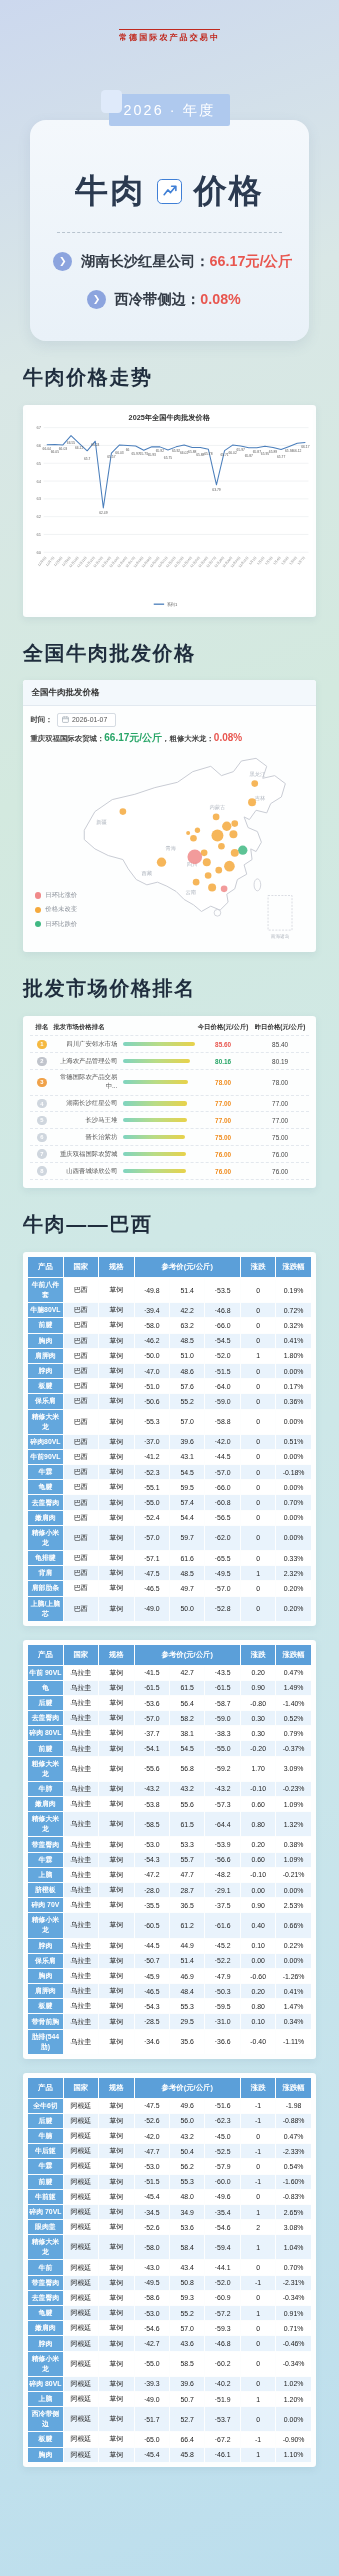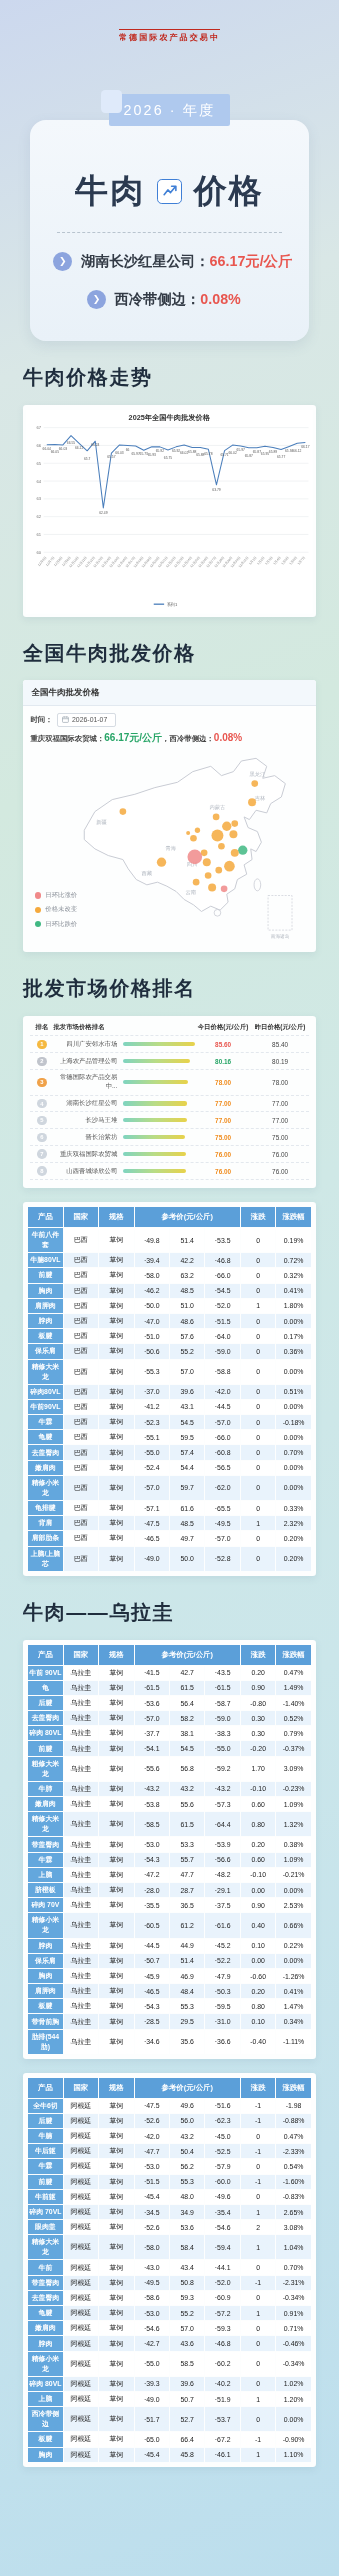--- a/index.html
+++ b/index.html
@@ -205,21 +205,21 @@
       <span class="date-box">
         <svg width="6.9" height="6.9" viewBox="0 0 14 14">
             <rect x="1" y="2" width="12" height="11" rx="1.5" fill="none" stroke="#9aa4af" stroke-width="1.4"></rect>
             <line x1="1" y1="5.5" x2="13" y2="5.5" stroke="#9aa4af" stroke-width="1.4"></line>
             <line x1="4.5" y1="0.8" x2="4.5" y2="3.4" stroke="#9aa4af" stroke-width="1.4"></line>
             <line x1="9.5" y1="0.8" x2="9.5" y2="3.4" stroke="#9aa4af" stroke-width="1.4"></line>
           </svg>
         <span>2026-01-07</span>
       </span>
       <span class="map-stat">
-        <span>重庆双福国际农贸城：</span><span class="g">66.17元/公斤</span><span>，西冷带侧边：</span><span class="r">0.08%</span>
+        <span>重庆双福国际农贸城：</span><span class="g">66.17元/公斤</span><span>，粗修大米龙：</span><span class="r">0.08%</span>
       </span>
     </div>
     <div class="map-box">
       <div id="china-map-svg"><svg viewBox="0 0 440 300" width="100%">
             <path d="M92,128 L108,100 L134,82 L168,74 L198,64 L232,56 L255,40 L282,32 L298,46 L316,40 L328,24 L350,20 L366,32 L360,50 L378,46 L394,58 L388,78 L372,88 L366,102 L350,98 L340,112 L332,108 L338,124 L352,130 L358,146 L350,160 L342,156 L344,172 L332,180 L336,194 L322,202 L318,216 L306,224 L308,236 L296,248 L282,242 L268,250 L256,240 L242,232 L230,220 L216,212 L202,206 L186,210 L170,202 L158,186 L150,172 L128,166 L108,156 L92,142 Z" fill="#ffffff" stroke="#c9ccd4" stroke-width="1.5"></path>
             <ellipse cx="352" cy="210" rx="5" ry="9" fill="none" stroke="#c9ccd4" stroke-width="1.2"></ellipse>
             <circle cx="292" cy="252" r="5" fill="none" stroke="#c9ccd4" stroke-width="1.2"></circle>
             <text x="118" y="118" font-size="8" fill="#b3b9c2" text-anchor="middle">新疆</text>
             <text x="186" y="196" font-size="8" fill="#b3b9c2" text-anchor="middle">西藏</text>
             <text x="222" y="158" font-size="8" fill="#b3b9c2" text-anchor="middle">青海</text>
@@ -371,20 +371,21 @@
               <div class="bar-track" style="width: 88%;"></div>
             </div>
             <div class="rh-today rank-today" style="color: rgb(240, 140, 30);">76.00</div>
             <div class="rh-yest rank-yest">76.00</div>
           </div>
         </div>
     </div>
   </div>
 
   <div id="price-tables">
+      <div class="sec-heading">牛肉——巴西</div>
       <div class="card tbl-card">
         <table class="ptable">
           <tbody>
             <tr>
               <th colspan="1">产品</th>
               <th colspan="1">国家</th>
               <th colspan="1">规格</th>
               <th colspan="3">参考价(元/公斤)</th>
               <th colspan="1">涨跌</th>
               <th colspan="1">涨跌幅</th>
@@ -581,281 +582,280 @@
             </tr>
             <tr class="even">
               <td class="prod" style="width: 17%;">上脑/上脑芯</td>
               <td class="c" style="width: 13.5%;">巴西</td>
               <td class="c" style="width: 11.5%;">草饲</td>
               <td class="c" style="width: 10.5%;">·49.0</td>
               <td class="c" style="width: 10.5%;">50.0</td>
               <td class="c" style="width: 10.5%;">·52.8</td>
               <td class="c" style="width: 10.5%;">0</td>
               <td class="c" style="width: 16%;">0.20%</td>
-            </tr>
-          </tbody>
-        </table>
-      </div>
-      <div class="sec-heading">牛肉——乌拉圭</div>
-      <div class="card tbl-card">
-        <table class="ptable">
-          <tbody>
-            <tr>
-              <th colspan="1">产品</th>
-              <th colspan="1">国家</th>
-              <th colspan="1">规格</th>
-              <th colspan="3">参考价(元/公斤)</th>
-              <th colspan="1">涨跌</th>
-              <th colspan="1">涨跌幅</th>
-            </tr>
-            <tr class="odd">
-              <td class="prod" style="width: 17%;">牛前 90VL</td>
-              <td class="c" style="width: 13.5%;">乌拉圭</td>
-              <td class="c" style="width: 11.5%;">草饲</td>
-              <td class="c" style="width: 10.5%;">·41.5</td>
-              <td class="c" style="width: 10.5%;">42.7</td>
-              <td class="c" style="width: 10.5%;">·43.5</td>
-              <td class="c" style="width: 10.5%;">0.20</td>
-              <td class="c" style="width: 16%;">0.47%</td>
-            </tr>
-            <tr class="even">
-              <td class="prod" style="width: 17%;">龟</td>
-              <td class="c" style="width: 13.5%;">乌拉圭</td>
-              <td class="c" style="width: 11.5%;">草饲</td>
-              <td class="c" style="width: 10.5%;">·61.5</td>
-              <td class="c" style="width: 10.5%;">61.5</td>
-              <td class="c" style="width: 10.5%;">·61.5</td>
-              <td class="c" style="width: 10.5%;">0.90</td>
-              <td class="c" style="width: 16%;">1.49%</td>
-            </tr>
-            <tr class="odd">
-              <td class="prod" style="width: 17%;">后腱</td>
-              <td class="c" style="width: 13.5%;">乌拉圭</td>
-              <td class="c" style="width: 11.5%;">草饲</td>
-              <td class="c" style="width: 10.5%;">·53.6</td>
-              <td class="c" style="width: 10.5%;">56.4</td>
-              <td class="c" style="width: 10.5%;">·58.7</td>
-              <td class="c" style="width: 10.5%;">-0.80</td>
-              <td class="c" style="width: 16%;">-1.40%</td>
-            </tr>
-            <tr class="even">
-              <td class="prod" style="width: 17%;">去盖臀肉</td>
-              <td class="c" style="width: 13.5%;">乌拉圭</td>
-              <td class="c" style="width: 11.5%;">草饲</td>
-              <td class="c" style="width: 10.5%;">·57.0</td>
-              <td class="c" style="width: 10.5%;">58.2</td>
-              <td class="c" style="width: 10.5%;">·59.0</td>
-              <td class="c" style="width: 10.5%;">0.30</td>
-              <td class="c" style="width: 16%;">0.52%</td>
-            </tr>
-            <tr class="odd">
-              <td class="prod" style="width: 17%;">碎肉 80VL</td>
-              <td class="c" style="width: 13.5%;">乌拉圭</td>
-              <td class="c" style="width: 11.5%;">草饲</td>
-              <td class="c" style="width: 10.5%;">·37.7</td>
-              <td class="c" style="width: 10.5%;">38.1</td>
-              <td class="c" style="width: 10.5%;">·38.3</td>
-              <td class="c" style="width: 10.5%;">0.30</td>
-              <td class="c" style="width: 16%;">0.79%</td>
-            </tr>
-            <tr class="even">
-              <td class="prod" style="width: 17%;">前腱</td>
-              <td class="c" style="width: 13.5%;">乌拉圭</td>
-              <td class="c" style="width: 11.5%;">草饲</td>
-              <td class="c" style="width: 10.5%;">·54.1</td>
-              <td class="c" style="width: 10.5%;">54.5</td>
-              <td class="c" style="width: 10.5%;">·55.0</td>
-              <td class="c" style="width: 10.5%;">-0.20</td>
-              <td class="c" style="width: 16%;">-0.37%</td>
-            </tr>
-            <tr class="odd">
-              <td class="prod" style="width: 17%;">粗修大米龙</td>
-              <td class="c" style="width: 13.5%;">乌拉圭</td>
-              <td class="c" style="width: 11.5%;">草饲</td>
-              <td class="c" style="width: 10.5%;">·55.6</td>
-              <td class="c" style="width: 10.5%;">56.8</td>
-              <td class="c" style="width: 10.5%;">·59.2</td>
-              <td class="c" style="width: 10.5%;">1.70</td>
-              <td class="c" style="width: 16%;">3.09%</td>
-            </tr>
-            <tr class="even">
-              <td class="prod" style="width: 17%;">牛肺</td>
-              <td class="c" style="width: 13.5%;">乌拉圭</td>
-              <td class="c" style="width: 11.5%;">草饲</td>
-              <td class="c" style="width: 10.5%;">·43.2</td>
-              <td class="c" style="width: 10.5%;">43.2</td>
-              <td class="c" style="width: 10.5%;">·43.2</td>
-              <td class="c" style="width: 10.5%;">-0.10</td>
-              <td class="c" style="width: 16%;">-0.23%</td>
-            </tr>
-            <tr class="odd">
-              <td class="prod" style="width: 17%;">嫩肩肉</td>
-              <td class="c" style="width: 13.5%;">乌拉圭</td>
-              <td class="c" style="width: 11.5%;">草饲</td>
-              <td class="c" style="width: 10.5%;">·53.8</td>
-              <td class="c" style="width: 10.5%;">55.6</td>
-              <td class="c" style="width: 10.5%;">·57.3</td>
-              <td class="c" style="width: 10.5%;">0.60</td>
-              <td class="c" style="width: 16%;">1.09%</td>
-            </tr>
-            <tr class="even">
-              <td class="prod" style="width: 17%;">精修大米龙</td>
-              <td class="c" style="width: 13.5%;">乌拉圭</td>
-              <td class="c" style="width: 11.5%;">草饲</td>
-              <td class="c" style="width: 10.5%;">·58.5</td>
-              <td class="c" style="width: 10.5%;">61.5</td>
-              <td class="c" style="width: 10.5%;">·64.4</td>
-              <td class="c" style="width: 10.5%;">0.80</td>
-              <td class="c" style="width: 16%;">1.32%</td>
-            </tr>
-            <tr class="odd">
-              <td class="prod" style="width: 17%;">带盖臀肉</td>
-              <td class="c" style="width: 13.5%;">乌拉圭</td>
-              <td class="c" style="width: 11.5%;">草饲</td>
-              <td class="c" style="width: 10.5%;">·53.0</td>
-              <td class="c" style="width: 10.5%;">53.3</td>
-              <td class="c" style="width: 10.5%;">·53.9</td>
-              <td class="c" style="width: 10.5%;">0.20</td>
-              <td class="c" style="width: 16%;">0.38%</td>
-            </tr>
-            <tr class="even">
-              <td class="prod" style="width: 17%;">牛霖</td>
-              <td class="c" style="width: 13.5%;">乌拉圭</td>
-              <td class="c" style="width: 11.5%;">草饲</td>
-              <td class="c" style="width: 10.5%;">·54.3</td>
-              <td class="c" style="width: 10.5%;">55.7</td>
-              <td class="c" style="width: 10.5%;">·56.6</td>
-              <td class="c" style="width: 10.5%;">0.60</td>
-              <td class="c" style="width: 16%;">1.09%</td>
-            </tr>
-            <tr class="odd">
-              <td class="prod" style="width: 17%;">上脑</td>
-              <td class="c" style="width: 13.5%;">乌拉圭</td>
-              <td class="c" style="width: 11.5%;">草饲</td>
-              <td class="c" style="width: 10.5%;">·47.2</td>
-              <td class="c" style="width: 10.5%;">47.7</td>
-              <td class="c" style="width: 10.5%;">·48.2</td>
-              <td class="c" style="width: 10.5%;">-0.10</td>
-              <td class="c" style="width: 16%;">-0.21%</td>
-            </tr>
-            <tr class="even">
-              <td class="prod" style="width: 17%;">脐橙板</td>
-              <td class="c" style="width: 13.5%;">乌拉圭</td>
-              <td class="c" style="width: 11.5%;">草饲</td>
-              <td class="c" style="width: 10.5%;">·28.0</td>
-              <td class="c" style="width: 10.5%;">28.7</td>
-              <td class="c" style="width: 10.5%;">·29.1</td>
-              <td class="c" style="width: 10.5%;">0.00</td>
-              <td class="c" style="width: 16%;">0.00%</td>
-            </tr>
-            <tr class="odd">
-              <td class="prod" style="width: 17%;">碎肉 70V</td>
-              <td class="c" style="width: 13.5%;">乌拉圭</td>
-              <td class="c" style="width: 11.5%;">草饲</td>
-              <td class="c" style="width: 10.5%;">·35.5</td>
-              <td class="c" style="width: 10.5%;">36.5</td>
-              <td class="c" style="width: 10.5%;">·37.5</td>
-              <td class="c" style="width: 10.5%;">0.90</td>
-              <td class="c" style="width: 16%;">2.53%</td>
-            </tr>
-            <tr class="even">
-              <td class="prod" style="width: 17%;">精修小米龙</td>
-              <td class="c" style="width: 13.5%;">乌拉圭</td>
-              <td class="c" style="width: 11.5%;">草饲</td>
-              <td class="c" style="width: 10.5%;">·60.5</td>
-              <td class="c" style="width: 10.5%;">61.2</td>
-              <td class="c" style="width: 10.5%;">·61.6</td>
-              <td class="c" style="width: 10.5%;">0.40</td>
-              <td class="c" style="width: 16%;">0.66%</td>
-            </tr>
-            <tr class="odd">
-              <td class="prod" style="width: 17%;">脖肉</td>
-              <td class="c" style="width: 13.5%;">乌拉圭</td>
-              <td class="c" style="width: 11.5%;">草饲</td>
-              <td class="c" style="width: 10.5%;">·44.5</td>
-              <td class="c" style="width: 10.5%;">44.9</td>
-              <td class="c" style="width: 10.5%;">·45.2</td>
-              <td class="c" style="width: 10.5%;">0.10</td>
-              <td class="c" style="width: 16%;">0.22%</td>
-            </tr>
-            <tr class="even">
-              <td class="prod" style="width: 17%;">保乐肩</td>
-              <td class="c" style="width: 13.5%;">乌拉圭</td>
-              <td class="c" style="width: 11.5%;">草饲</td>
-              <td class="c" style="width: 10.5%;">·50.7</td>
-              <td class="c" style="width: 10.5%;">51.4</td>
-              <td class="c" style="width: 10.5%;">·52.2</td>
-              <td class="c" style="width: 10.5%;">0.00</td>
-              <td class="c" style="width: 16%;">0.00%</td>
-            </tr>
-            <tr class="odd">
-              <td class="prod" style="width: 17%;">胸肉</td>
-              <td class="c" style="width: 13.5%;">乌拉圭</td>
-              <td class="c" style="width: 11.5%;">草饲</td>
-              <td class="c" style="width: 10.5%;">·45.9</td>
-              <td class="c" style="width: 10.5%;">46.9</td>
-              <td class="c" style="width: 10.5%;">·47.9</td>
-              <td class="c" style="width: 10.5%;">-0.60</td>
-              <td class="c" style="width: 16%;">-1.26%</td>
-            </tr>
-            <tr class="even">
-              <td class="prod" style="width: 17%;">肩胛肉</td>
-              <td class="c" style="width: 13.5%;">乌拉圭</td>
-              <td class="c" style="width: 11.5%;">草饲</td>
-              <td class="c" style="width: 10.5%;">·46.5</td>
-              <td class="c" style="width: 10.5%;">48.4</td>
-              <td class="c" style="width: 10.5%;">·50.3</td>
-              <td class="c" style="width: 10.5%;">0.20</td>
-              <td class="c" style="width: 16%;">0.41%</td>
-            </tr>
-            <tr class="odd">
-              <td class="prod" style="width: 17%;">板腱</td>
-              <td class="c" style="width: 13.5%;">乌拉圭</td>
-              <td class="c" style="width: 11.5%;">草饲</td>
-              <td class="c" style="width: 10.5%;">·54.3</td>
-              <td class="c" style="width: 10.5%;">55.3</td>
-              <td class="c" style="width: 10.5%;">·59.5</td>
-              <td class="c" style="width: 10.5%;">0.80</td>
-              <td class="c" style="width: 16%;">1.47%</td>
-            </tr>
-            <tr class="even">
-              <td class="prod" style="width: 17%;">带骨前胸</td>
-              <td class="c" style="width: 13.5%;">乌拉圭</td>
-              <td class="c" style="width: 11.5%;">草饲</td>
-              <td class="c" style="width: 10.5%;">·28.5</td>
-              <td class="c" style="width: 10.5%;">29.5</td>
-              <td class="c" style="width: 10.5%;">·31.0</td>
-              <td class="c" style="width: 10.5%;">0.10</td>
-              <td class="c" style="width: 16%;">0.34%</td>
-            </tr>
-            <tr class="odd">
-              <td class="prod" style="width: 17%;">肋排(544肋)</td>
-              <td class="c" style="width: 13.5%;">乌拉圭</td>
-              <td class="c" style="width: 11.5%;">草饲</td>
-              <td class="c" style="width: 10.5%;">·34.6</td>
-              <td class="c" style="width: 10.5%;">35.6</td>
-              <td class="c" style="width: 10.5%;">·36.6</td>
-              <td class="c" style="width: 10.5%;">-0.40</td>
-              <td class="c" style="width: 16%;">-1.11%</td>
             </tr>
           </tbody>
         </table>
       </div>
       <div class="card tbl-card">
         <table class="ptable">
           <tbody>
             <tr>
               <th colspan="1">产品</th>
               <th colspan="1">国家</th>
               <th colspan="1">规格</th>
               <th colspan="3">参考价(元/公斤)</th>
               <th colspan="1">涨跌</th>
               <th colspan="1">涨跌幅</th>
             </tr>
             <tr class="odd">
+              <td class="prod" style="width: 17%;">牛前 90VL</td>
+              <td class="c" style="width: 13.5%;">乌拉圭</td>
+              <td class="c" style="width: 11.5%;">草饲</td>
+              <td class="c" style="width: 10.5%;">·41.5</td>
+              <td class="c" style="width: 10.5%;">42.7</td>
+              <td class="c" style="width: 10.5%;">·43.5</td>
+              <td class="c" style="width: 10.5%;">0.20</td>
+              <td class="c" style="width: 16%;">0.47%</td>
+            </tr>
+            <tr class="even">
+              <td class="prod" style="width: 17%;">龟</td>
+              <td class="c" style="width: 13.5%;">乌拉圭</td>
+              <td class="c" style="width: 11.5%;">草饲</td>
+              <td class="c" style="width: 10.5%;">·61.5</td>
+              <td class="c" style="width: 10.5%;">61.5</td>
+              <td class="c" style="width: 10.5%;">·61.5</td>
+              <td class="c" style="width: 10.5%;">0.90</td>
+              <td class="c" style="width: 16%;">1.49%</td>
+            </tr>
+            <tr class="odd">
+              <td class="prod" style="width: 17%;">后腱</td>
+              <td class="c" style="width: 13.5%;">乌拉圭</td>
+              <td class="c" style="width: 11.5%;">草饲</td>
+              <td class="c" style="width: 10.5%;">·53.6</td>
+              <td class="c" style="width: 10.5%;">56.4</td>
+              <td class="c" style="width: 10.5%;">·58.7</td>
+              <td class="c" style="width: 10.5%;">-0.80</td>
+              <td class="c" style="width: 16%;">-1.40%</td>
+            </tr>
+            <tr class="even">
+              <td class="prod" style="width: 17%;">去盖臀肉</td>
+              <td class="c" style="width: 13.5%;">乌拉圭</td>
+              <td class="c" style="width: 11.5%;">草饲</td>
+              <td class="c" style="width: 10.5%;">·57.0</td>
+              <td class="c" style="width: 10.5%;">58.2</td>
+              <td class="c" style="width: 10.5%;">·59.0</td>
+              <td class="c" style="width: 10.5%;">0.30</td>
+              <td class="c" style="width: 16%;">0.52%</td>
+            </tr>
+            <tr class="odd">
+              <td class="prod" style="width: 17%;">碎肉 80VL</td>
+              <td class="c" style="width: 13.5%;">乌拉圭</td>
+              <td class="c" style="width: 11.5%;">草饲</td>
+              <td class="c" style="width: 10.5%;">·37.7</td>
+              <td class="c" style="width: 10.5%;">38.1</td>
+              <td class="c" style="width: 10.5%;">·38.3</td>
+              <td class="c" style="width: 10.5%;">0.30</td>
+              <td class="c" style="width: 16%;">0.79%</td>
+            </tr>
+            <tr class="even">
+              <td class="prod" style="width: 17%;">前腱</td>
+              <td class="c" style="width: 13.5%;">乌拉圭</td>
+              <td class="c" style="width: 11.5%;">草饲</td>
+              <td class="c" style="width: 10.5%;">·54.1</td>
+              <td class="c" style="width: 10.5%;">54.5</td>
+              <td class="c" style="width: 10.5%;">·55.0</td>
+              <td class="c" style="width: 10.5%;">-0.20</td>
+              <td class="c" style="width: 16%;">-0.37%</td>
+            </tr>
+            <tr class="odd">
+              <td class="prod" style="width: 17%;">粗修大米龙</td>
+              <td class="c" style="width: 13.5%;">乌拉圭</td>
+              <td class="c" style="width: 11.5%;">草饲</td>
+              <td class="c" style="width: 10.5%;">·55.6</td>
+              <td class="c" style="width: 10.5%;">56.8</td>
+              <td class="c" style="width: 10.5%;">·59.2</td>
+              <td class="c" style="width: 10.5%;">1.70</td>
+              <td class="c" style="width: 16%;">3.09%</td>
+            </tr>
+            <tr class="even">
+              <td class="prod" style="width: 17%;">牛肺</td>
+              <td class="c" style="width: 13.5%;">乌拉圭</td>
+              <td class="c" style="width: 11.5%;">草饲</td>
+              <td class="c" style="width: 10.5%;">·43.2</td>
+              <td class="c" style="width: 10.5%;">43.2</td>
+              <td class="c" style="width: 10.5%;">·43.2</td>
+              <td class="c" style="width: 10.5%;">-0.10</td>
+              <td class="c" style="width: 16%;">-0.23%</td>
+            </tr>
+            <tr class="odd">
+              <td class="prod" style="width: 17%;">嫩肩肉</td>
+              <td class="c" style="width: 13.5%;">乌拉圭</td>
+              <td class="c" style="width: 11.5%;">草饲</td>
+              <td class="c" style="width: 10.5%;">·53.8</td>
+              <td class="c" style="width: 10.5%;">55.6</td>
+              <td class="c" style="width: 10.5%;">·57.3</td>
+              <td class="c" style="width: 10.5%;">0.60</td>
+              <td class="c" style="width: 16%;">1.09%</td>
+            </tr>
+            <tr class="even">
+              <td class="prod" style="width: 17%;">精修大米龙</td>
+              <td class="c" style="width: 13.5%;">乌拉圭</td>
+              <td class="c" style="width: 11.5%;">草饲</td>
+              <td class="c" style="width: 10.5%;">·58.5</td>
+              <td class="c" style="width: 10.5%;">61.5</td>
+              <td class="c" style="width: 10.5%;">·64.4</td>
+              <td class="c" style="width: 10.5%;">0.80</td>
+              <td class="c" style="width: 16%;">1.32%</td>
+            </tr>
+            <tr class="odd">
+              <td class="prod" style="width: 17%;">带盖臀肉</td>
+              <td class="c" style="width: 13.5%;">乌拉圭</td>
+              <td class="c" style="width: 11.5%;">草饲</td>
+              <td class="c" style="width: 10.5%;">·53.0</td>
+              <td class="c" style="width: 10.5%;">53.3</td>
+              <td class="c" style="width: 10.5%;">·53.9</td>
+              <td class="c" style="width: 10.5%;">0.20</td>
+              <td class="c" style="width: 16%;">0.38%</td>
+            </tr>
+            <tr class="even">
+              <td class="prod" style="width: 17%;">牛霖</td>
+              <td class="c" style="width: 13.5%;">乌拉圭</td>
+              <td class="c" style="width: 11.5%;">草饲</td>
+              <td class="c" style="width: 10.5%;">·54.3</td>
+              <td class="c" style="width: 10.5%;">55.7</td>
+              <td class="c" style="width: 10.5%;">·56.6</td>
+              <td class="c" style="width: 10.5%;">0.60</td>
+              <td class="c" style="width: 16%;">1.09%</td>
+            </tr>
+            <tr class="odd">
+              <td class="prod" style="width: 17%;">上脑</td>
+              <td class="c" style="width: 13.5%;">乌拉圭</td>
+              <td class="c" style="width: 11.5%;">草饲</td>
+              <td class="c" style="width: 10.5%;">·47.2</td>
+              <td class="c" style="width: 10.5%;">47.7</td>
+              <td class="c" style="width: 10.5%;">·48.2</td>
+              <td class="c" style="width: 10.5%;">-0.10</td>
+              <td class="c" style="width: 16%;">-0.21%</td>
+            </tr>
+            <tr class="even">
+              <td class="prod" style="width: 17%;">脐橙板</td>
+              <td class="c" style="width: 13.5%;">乌拉圭</td>
+              <td class="c" style="width: 11.5%;">草饲</td>
+              <td class="c" style="width: 10.5%;">·28.0</td>
+              <td class="c" style="width: 10.5%;">28.7</td>
+              <td class="c" style="width: 10.5%;">·29.1</td>
+              <td class="c" style="width: 10.5%;">0.00</td>
+              <td class="c" style="width: 16%;">0.00%</td>
+            </tr>
+            <tr class="odd">
+              <td class="prod" style="width: 17%;">碎肉 70V</td>
+              <td class="c" style="width: 13.5%;">乌拉圭</td>
+              <td class="c" style="width: 11.5%;">草饲</td>
+              <td class="c" style="width: 10.5%;">·35.5</td>
+              <td class="c" style="width: 10.5%;">36.5</td>
+              <td class="c" style="width: 10.5%;">·37.5</td>
+              <td class="c" style="width: 10.5%;">0.90</td>
+              <td class="c" style="width: 16%;">2.53%</td>
+            </tr>
+            <tr class="even">
+              <td class="prod" style="width: 17%;">精修小米龙</td>
+              <td class="c" style="width: 13.5%;">乌拉圭</td>
+              <td class="c" style="width: 11.5%;">草饲</td>
+              <td class="c" style="width: 10.5%;">·60.5</td>
+              <td class="c" style="width: 10.5%;">61.2</td>
+              <td class="c" style="width: 10.5%;">·61.6</td>
+              <td class="c" style="width: 10.5%;">0.40</td>
+              <td class="c" style="width: 16%;">0.66%</td>
+            </tr>
+            <tr class="odd">
+              <td class="prod" style="width: 17%;">脖肉</td>
+              <td class="c" style="width: 13.5%;">乌拉圭</td>
+              <td class="c" style="width: 11.5%;">草饲</td>
+              <td class="c" style="width: 10.5%;">·44.5</td>
+              <td class="c" style="width: 10.5%;">44.9</td>
+              <td class="c" style="width: 10.5%;">·45.2</td>
+              <td class="c" style="width: 10.5%;">0.10</td>
+              <td class="c" style="width: 16%;">0.22%</td>
+            </tr>
+            <tr class="even">
+              <td class="prod" style="width: 17%;">保乐肩</td>
+              <td class="c" style="width: 13.5%;">乌拉圭</td>
+              <td class="c" style="width: 11.5%;">草饲</td>
+              <td class="c" style="width: 10.5%;">·50.7</td>
+              <td class="c" style="width: 10.5%;">51.4</td>
+              <td class="c" style="width: 10.5%;">·52.2</td>
+              <td class="c" style="width: 10.5%;">0.00</td>
+              <td class="c" style="width: 16%;">0.00%</td>
+            </tr>
+            <tr class="odd">
+              <td class="prod" style="width: 17%;">胸肉</td>
+              <td class="c" style="width: 13.5%;">乌拉圭</td>
+              <td class="c" style="width: 11.5%;">草饲</td>
+              <td class="c" style="width: 10.5%;">·45.9</td>
+              <td class="c" style="width: 10.5%;">46.9</td>
+              <td class="c" style="width: 10.5%;">·47.9</td>
+              <td class="c" style="width: 10.5%;">-0.60</td>
+              <td class="c" style="width: 16%;">-1.26%</td>
+            </tr>
+            <tr class="even">
+              <td class="prod" style="width: 17%;">肩胛肉</td>
+              <td class="c" style="width: 13.5%;">乌拉圭</td>
+              <td class="c" style="width: 11.5%;">草饲</td>
+              <td class="c" style="width: 10.5%;">·46.5</td>
+              <td class="c" style="width: 10.5%;">48.4</td>
+              <td class="c" style="width: 10.5%;">·50.3</td>
+              <td class="c" style="width: 10.5%;">0.20</td>
+              <td class="c" style="width: 16%;">0.41%</td>
+            </tr>
+            <tr class="odd">
+              <td class="prod" style="width: 17%;">板腱</td>
+              <td class="c" style="width: 13.5%;">乌拉圭</td>
+              <td class="c" style="width: 11.5%;">草饲</td>
+              <td class="c" style="width: 10.5%;">·54.3</td>
+              <td class="c" style="width: 10.5%;">55.3</td>
+              <td class="c" style="width: 10.5%;">·59.5</td>
+              <td class="c" style="width: 10.5%;">0.80</td>
+              <td class="c" style="width: 16%;">1.47%</td>
+            </tr>
+            <tr class="even">
+              <td class="prod" style="width: 17%;">带骨前胸</td>
+              <td class="c" style="width: 13.5%;">乌拉圭</td>
+              <td class="c" style="width: 11.5%;">草饲</td>
+              <td class="c" style="width: 10.5%;">·28.5</td>
+              <td class="c" style="width: 10.5%;">29.5</td>
+              <td class="c" style="width: 10.5%;">·31.0</td>
+              <td class="c" style="width: 10.5%;">0.10</td>
+              <td class="c" style="width: 16%;">0.34%</td>
+            </tr>
+            <tr class="odd">
+              <td class="prod" style="width: 17%;">肋排(544肋)</td>
+              <td class="c" style="width: 13.5%;">乌拉圭</td>
+              <td class="c" style="width: 11.5%;">草饲</td>
+              <td class="c" style="width: 10.5%;">·34.6</td>
+              <td class="c" style="width: 10.5%;">35.6</td>
+              <td class="c" style="width: 10.5%;">·36.6</td>
+              <td class="c" style="width: 10.5%;">-0.40</td>
+              <td class="c" style="width: 16%;">-1.11%</td>
+            </tr>
+          </tbody>
+        </table>
+      </div>
+      <div class="card tbl-card">
+        <table class="ptable">
+          <tbody>
+            <tr>
+              <th colspan="1">产品</th>
+              <th colspan="1">国家</th>
+              <th colspan="1">规格</th>
+              <th colspan="3">参考价(元/公斤)</th>
+              <th colspan="1">涨跌</th>
+              <th colspan="1">涨跌幅</th>
+            </tr>
+            <tr class="odd">
               <td class="prod" style="width: 17%;">全牛6切</td>
               <td class="c" style="width: 13.5%;">阿根廷</td>
               <td class="c" style="width: 11.5%;">草饲</td>
               <td class="c" style="width: 10.5%;">·47.5</td>
               <td class="c" style="width: 10.5%;">49.6</td>
               <td class="c" style="width: 10.5%;">·51.6</td>
               <td class="c" style="width: 10.5%;">-1</td>
               <td class="c" style="width: 16%;">-1.98</td>
             </tr>
             <tr class="even">

